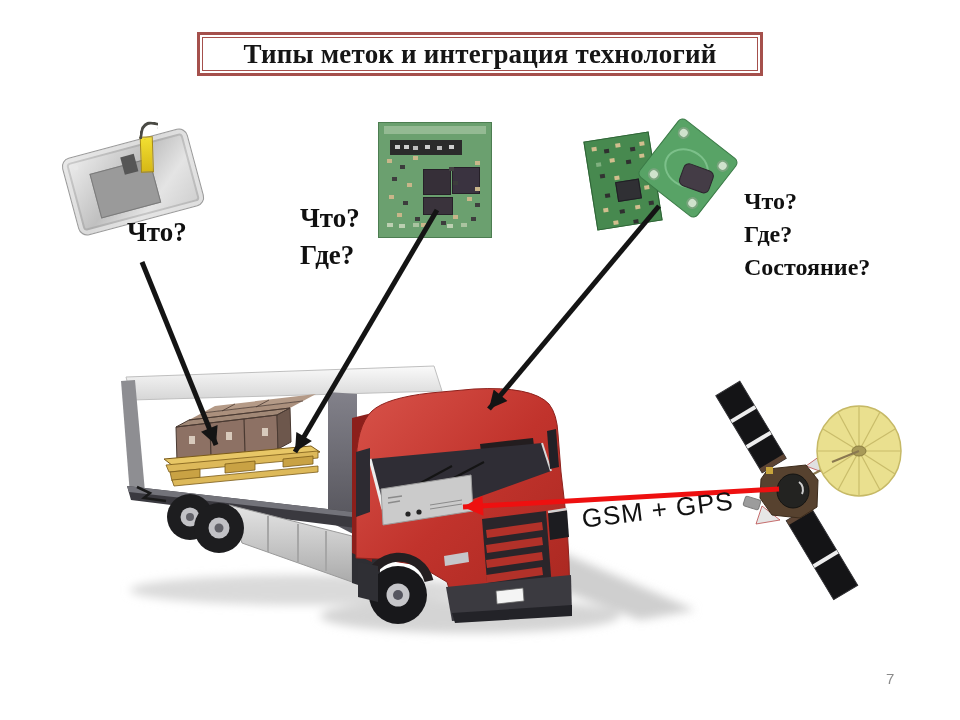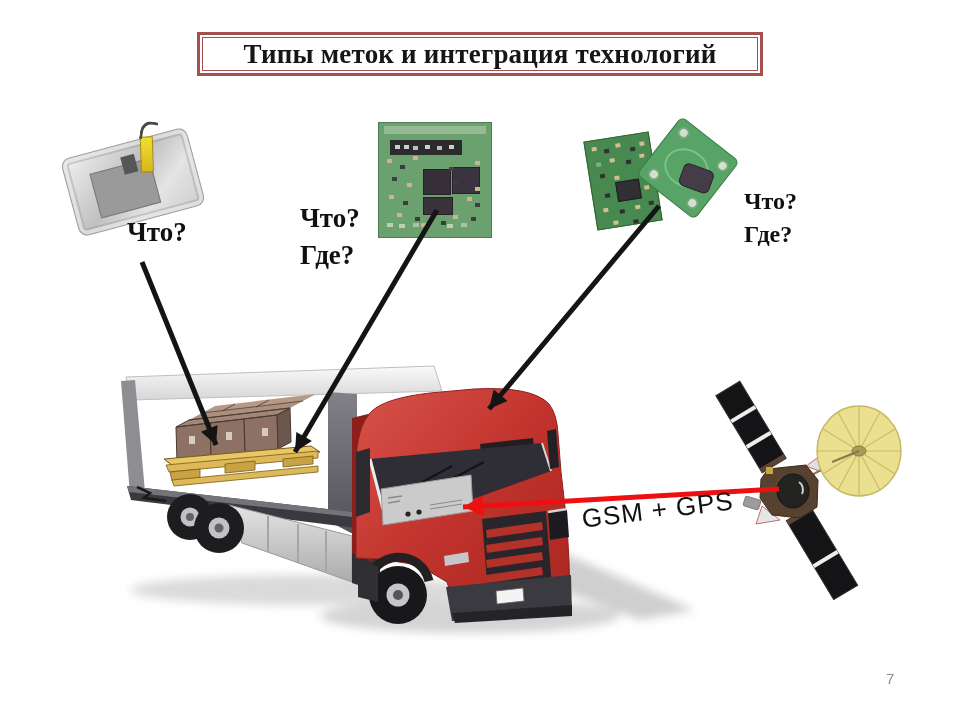--- a/index.html
+++ b/index.html
@@ -294,17 +294,18 @@
   <div class="tag-label label1">
     <div>Что?</div>
   </div>
   <div class="tag-label label2">
     <div>Что?</div>
     <div>Где?</div>
   </div>
   <div class="tag-label label3">
     <div>Что?</div>
     <div>Где?</div>
+    <div>Состояние?</div>
   </div>
   <div class="gsm-label">GSM + GPS</div>
   <div class="page-num">7</div>
 
 </div>
 
 </body></html>

